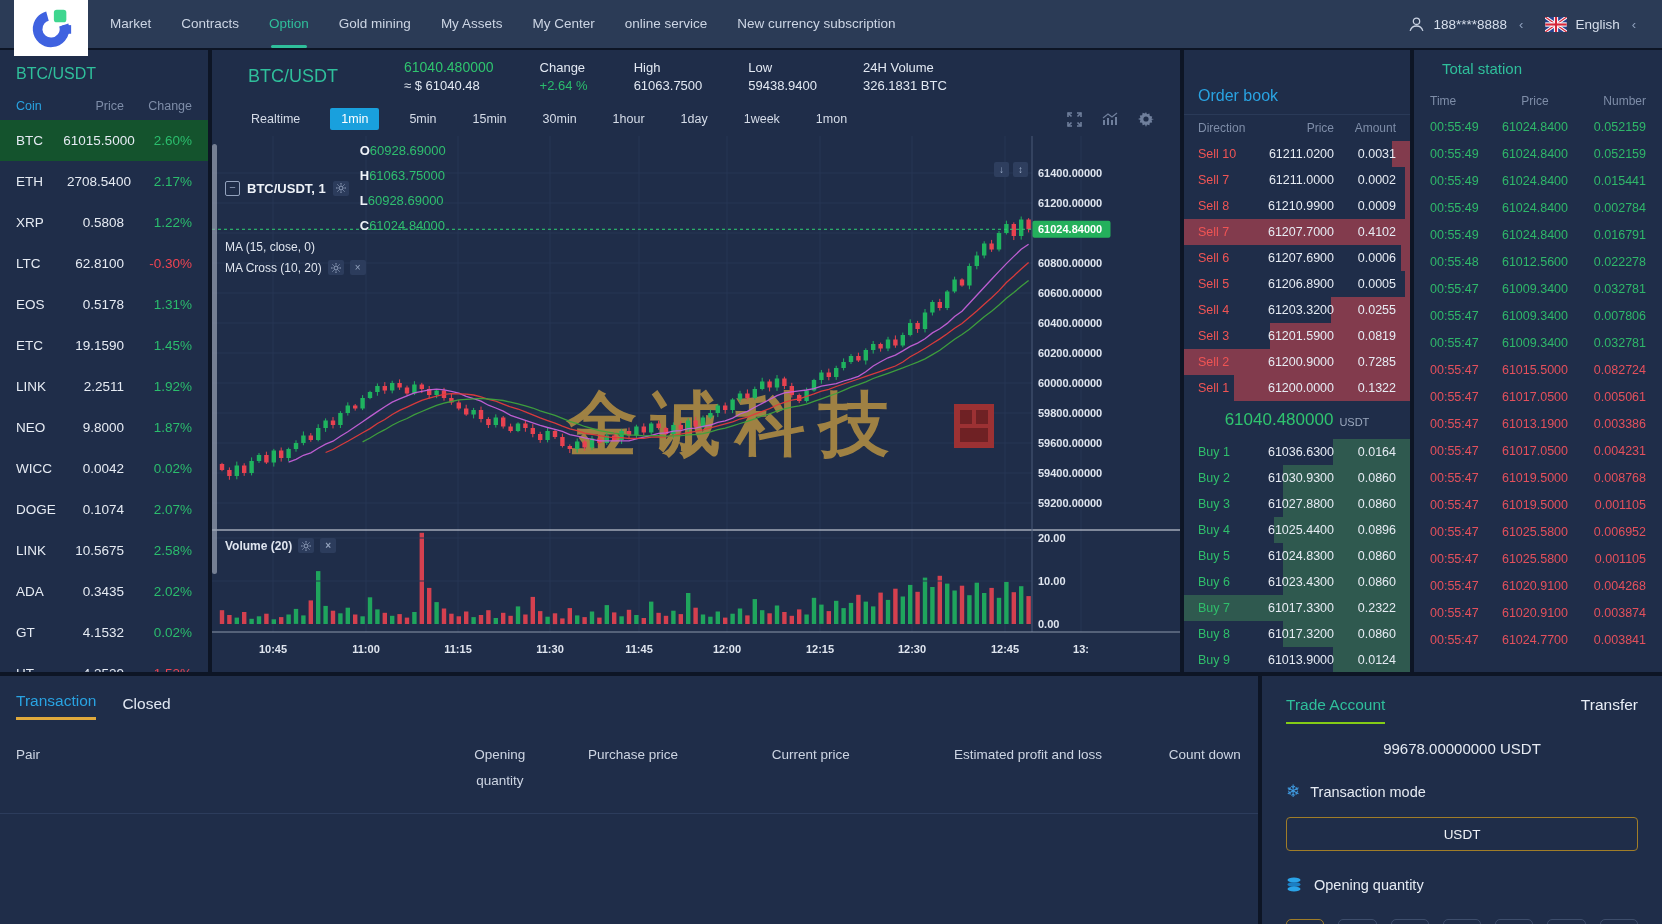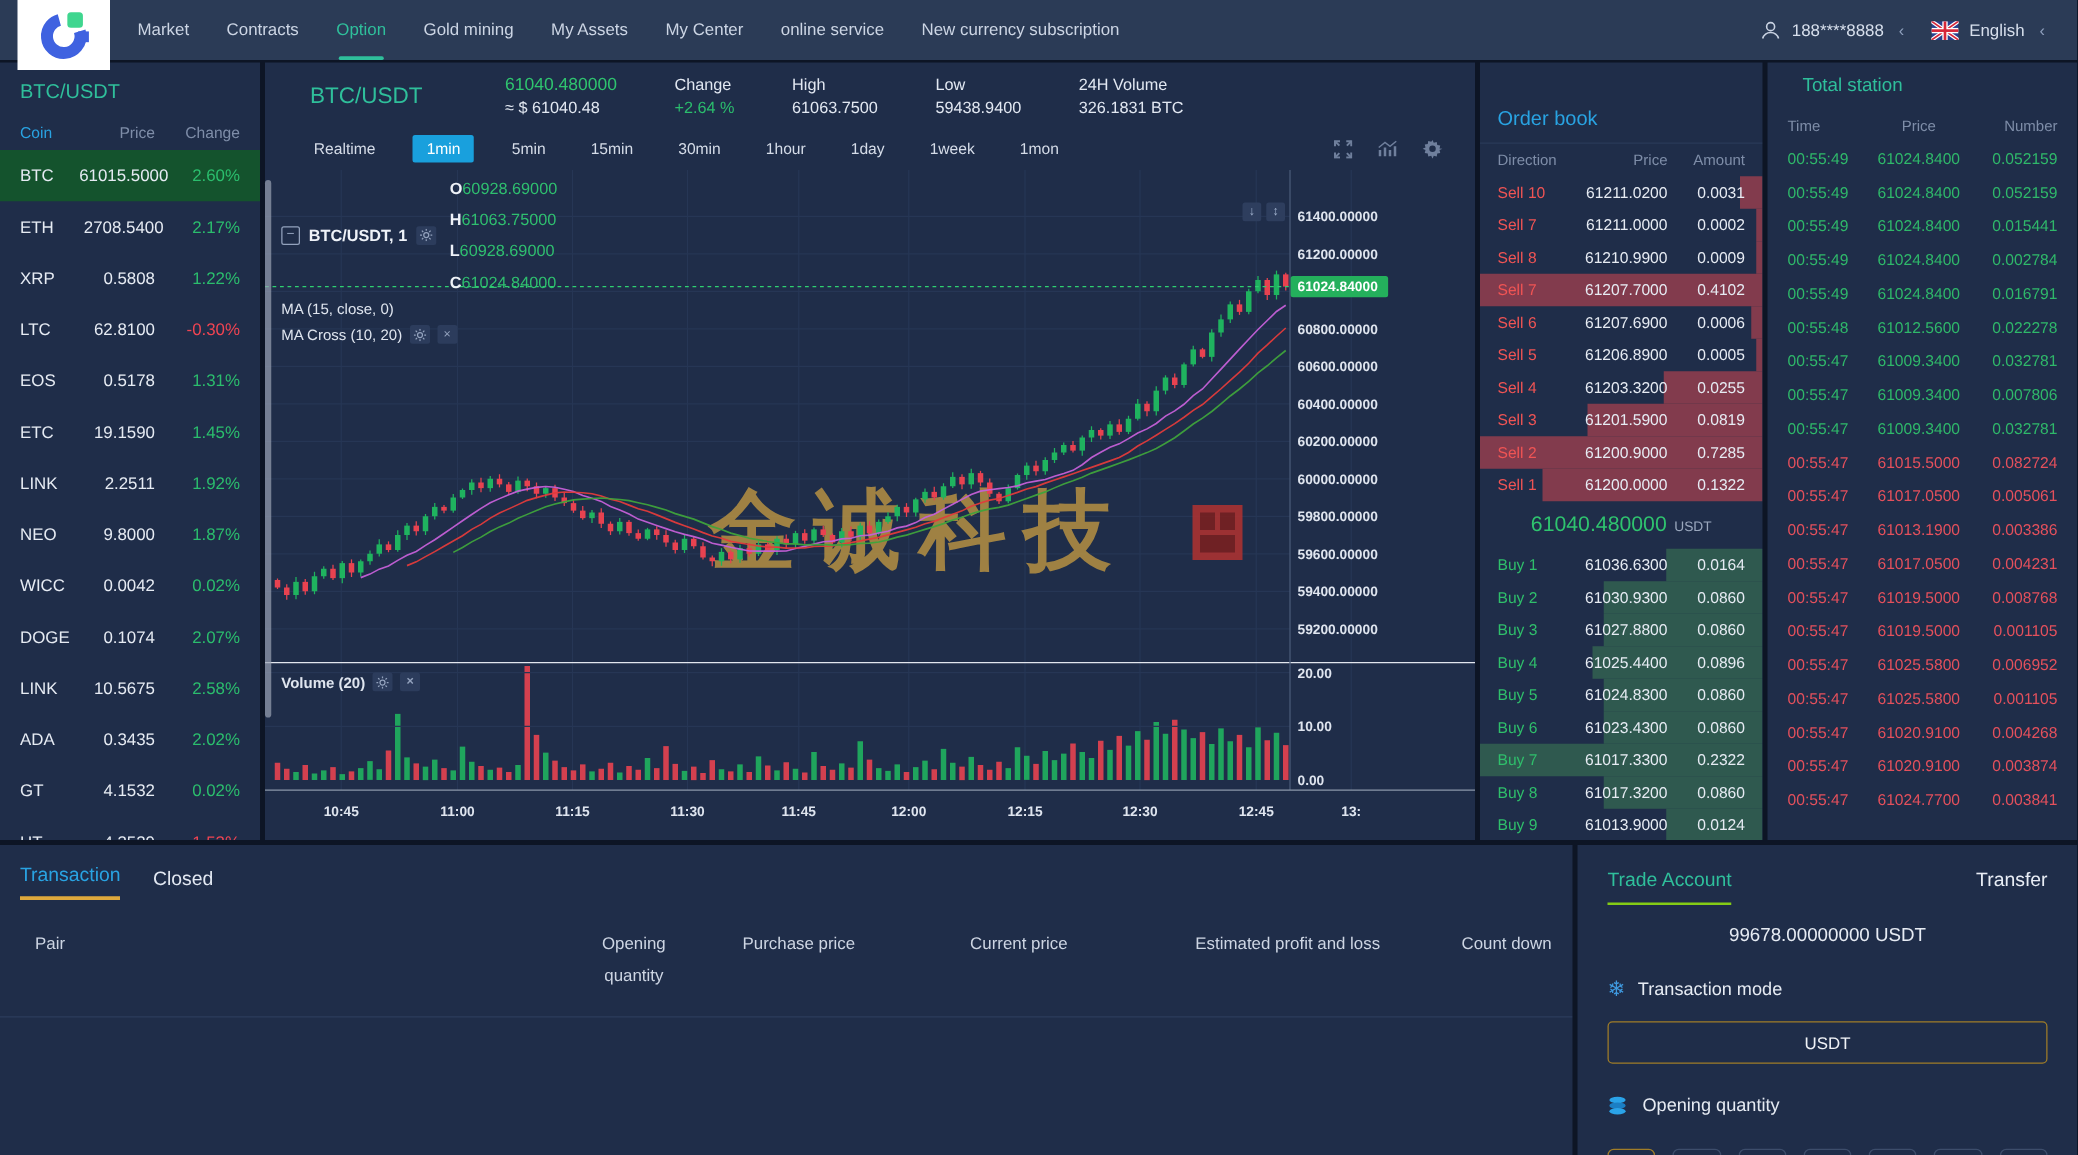--- a/index.html
+++ b/index.html
@@ -986,21 +986,21 @@
         </div>
       </div>
   </div>
 
   <div class="panel positions">
     <div class="tabs">
       <div class="tab active">Transaction</div>
       <div class="tab">Closed</div>
     </div>
     <div class="pos-head" id="pos-head">
-        <div class="pcol left" style="width: 440px; margin-left: 12px;">Pair</div>
+        <div class="pcol left" style="width: 440px;">Pair</div>
         <div class="pcol" style="width: 100px;">Opening quantity</div>
         <div class="pcol" style="width: 170px;">Purchase price</div>
         <div class="pcol" style="width: 190px;">Current price</div>
         <div class="pcol" style="width: 250px;">Estimated profit and loss</div>
         <div class="pcol" style="width: 108px;">Count down</div>
       </div>
   </div>
 
   <div class="panel tradeacct">
     <div class="ta-row1">

